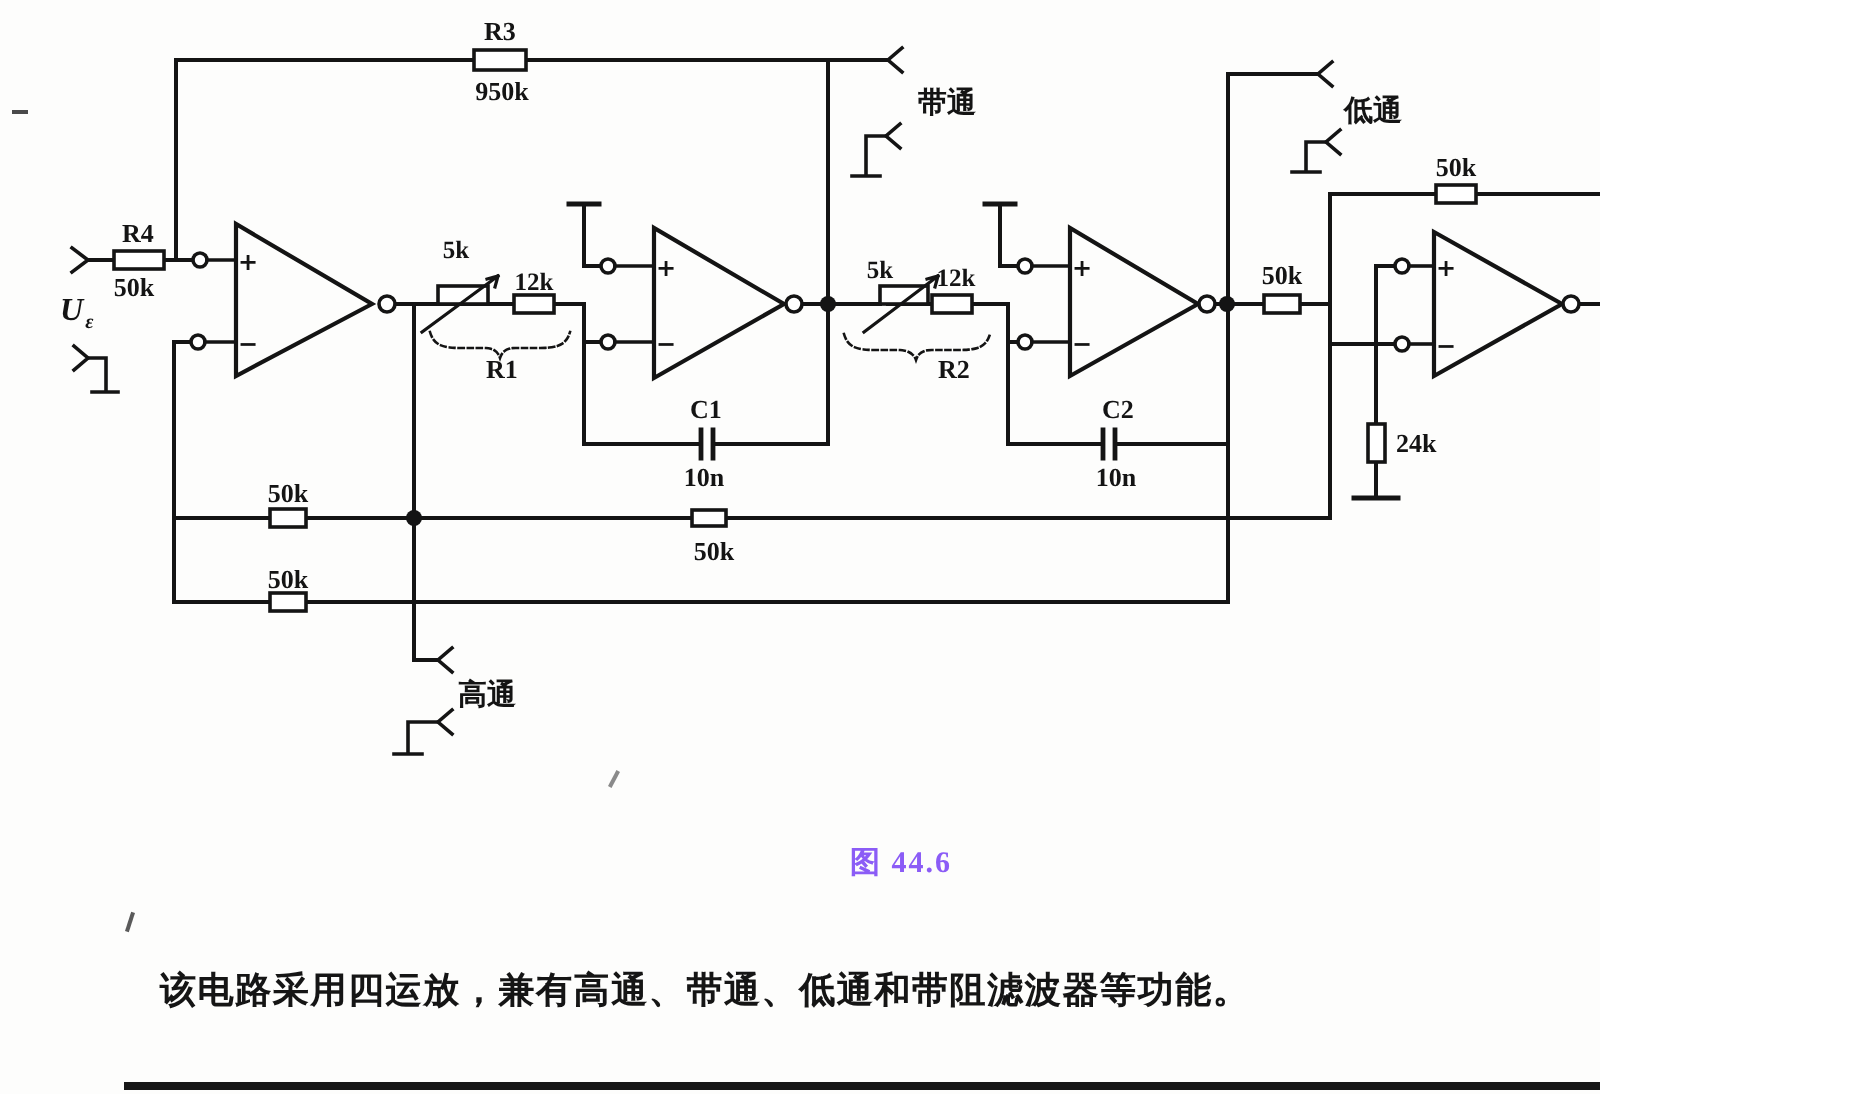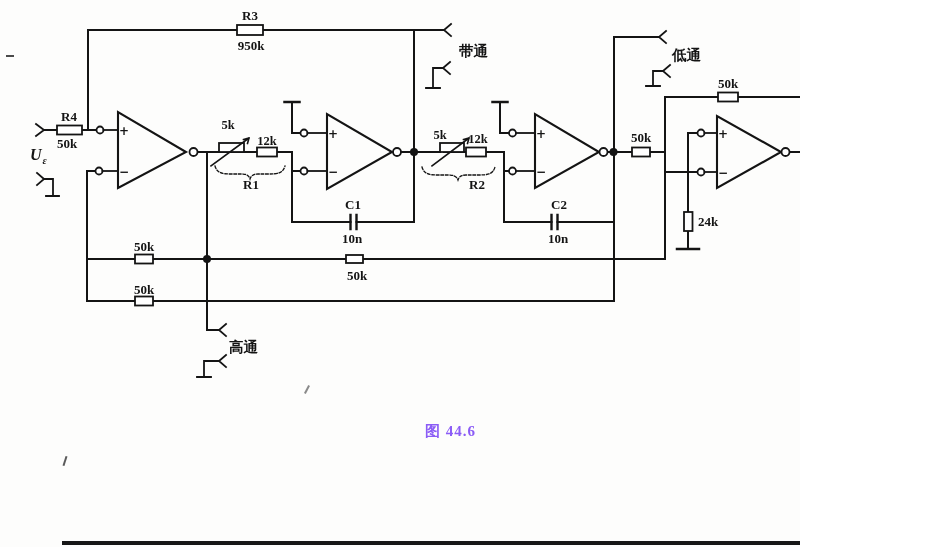--- a/index.html
+++ b/index.html
@@ -222,19 +222,20 @@
       <text class="sign" x="541" y="138" text-anchor="middle">+</text>
       <text class="sign" x="541" y="176" text-anchor="middle">−</text>
       <text class="sign" x="723" y="138" text-anchor="middle">+</text>
       <text class="sign" x="723" y="177" text-anchor="middle">−</text>
     </g>
   </svg>
 
 
   <div id="caption">图 44.6</div>
 
+  <div id="descr">该电路采用四运放，兼有高通、带通、低通和带阻滤波器等功能。</div>
 
   <div id="bottom-bar"></div>
 
   <div class="artifact" id="art1"></div>
   <div class="artifact" id="art2"></div>
   <div class="artifact" id="art3"></div>
 </div>
 
 </body></html>

